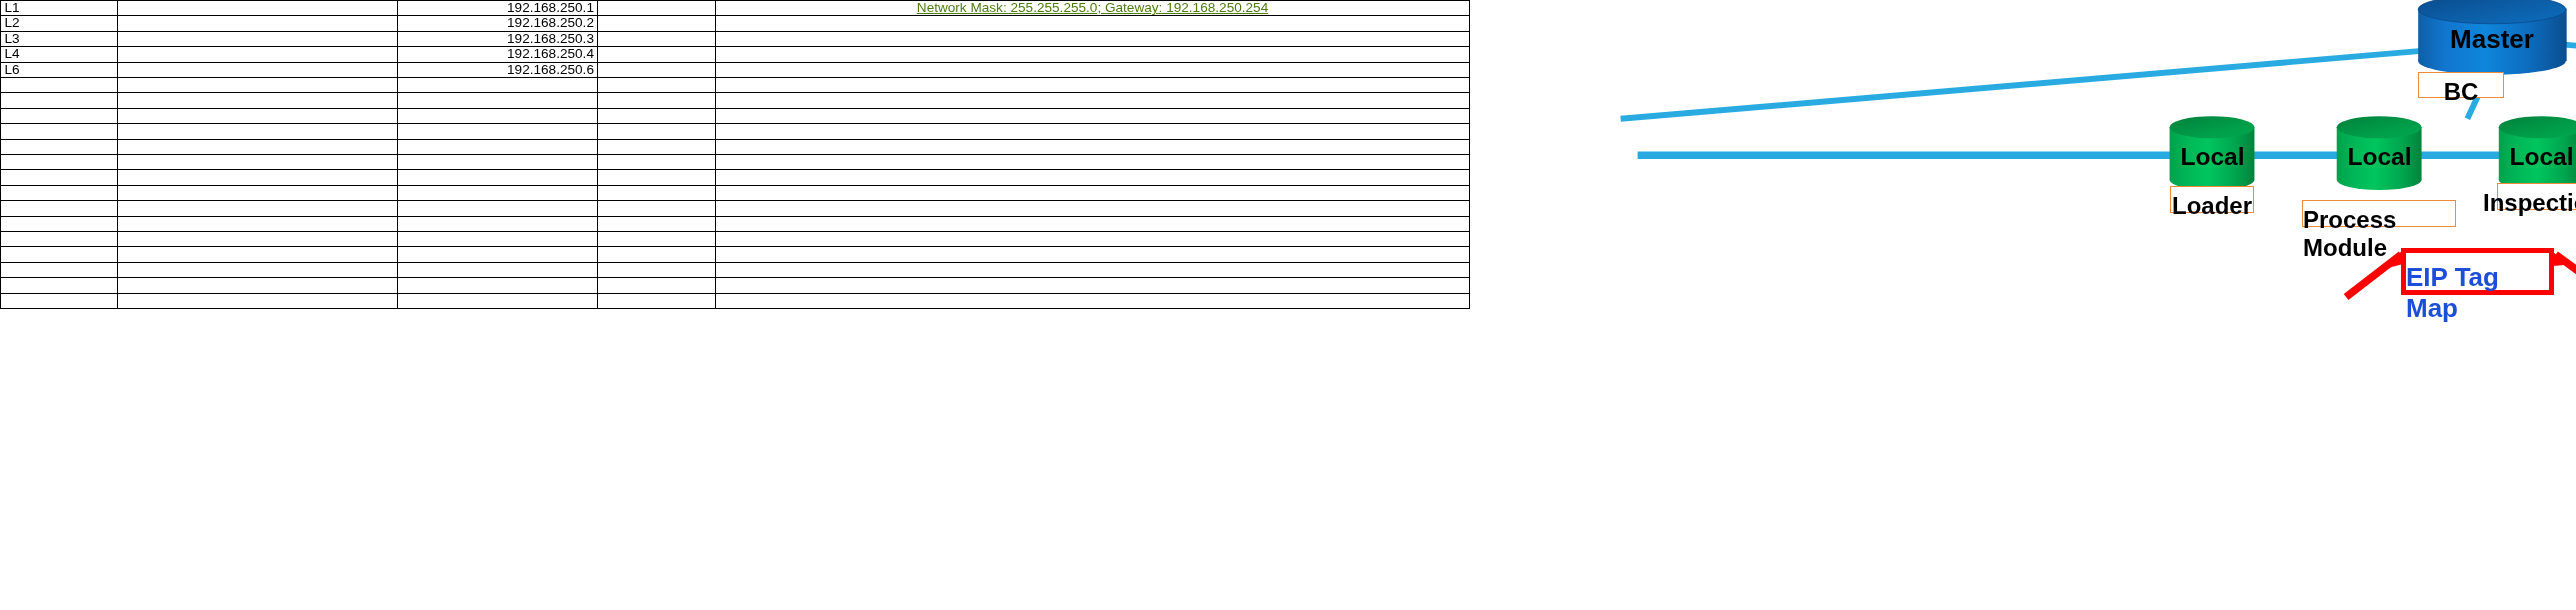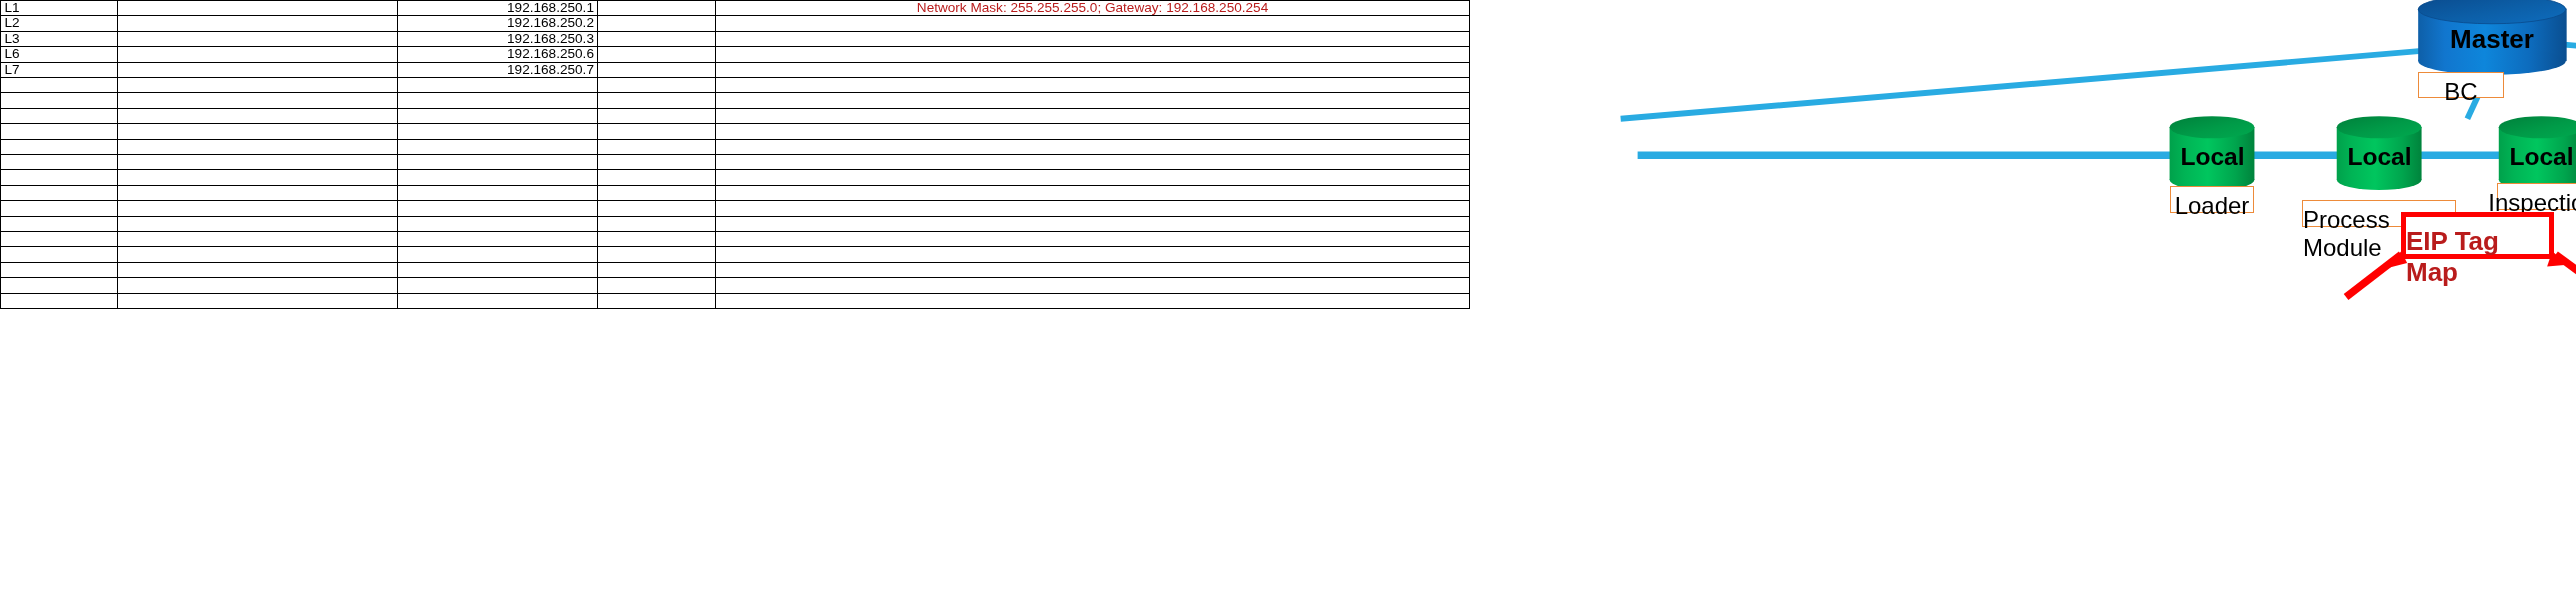--- a/index.html
+++ b/index.html
@@ -42,83 +42,84 @@
   .cyl-text{font-size:24.6px;}
   .cyl-text.master{font-size:26px;}
 
   .tagbox{
     position:absolute;
     border:1.7px solid #ED8B3A;
     background:#fff;
     display:flex;
     align-items:flex-start;
     justify-content:center;
-    font-weight:normal;
+    font-weight:bold;
     font-size:24px;
     color:#000;
     box-sizing:border-box;
     font-family:"Liberation Sans",sans-serif;
   }
   .tagbox span{padding-top:5.1px;}
 
   .eipbox{
     position:absolute;
     border:5.1px solid #FF0000;
     background:#fff;
     display:flex;
     align-items:flex-start;
     justify-content:center;
     font-weight:bold;
     font-size:26px;
-    color:#b91c1c;
+    color:#1d4ed8;
     box-sizing:border-box;
     font-family:"Liberation Sans",sans-serif;
+    margin-top:36px;
   }
   .eipbox span{padding-top:8.5px;}
 </style>
 </head>
 <body>
 
 <div class="screen">
 
   <div class="sheet">
     <table class="grid">
       <tbody id="sheet-body">
           <tr>
             <td class="c-a">L1</td>
             <td class="c-b"></td>
             <td class="c-c">192.168.250.1</td>
             <td class="c-d"></td>
-            <td class="c-e"><span class="note-red" style="color: #b91c1c;">Network Mask: 255.255.255.0; Gateway: 192.168.250.254</span></td>
+            <td class="c-e"><span class="note-red" style="color: #4d7c0f; text-decoration: underline;">Network Mask: 255.255.255.0; Gateway: 192.168.250.254</span></td>
           </tr>
           <tr>
             <td class="c-a">L2</td>
             <td class="c-b"></td>
             <td class="c-c">192.168.250.2</td>
             <td class="c-d"></td>
             <td class="c-e"></td>
           </tr>
           <tr>
             <td class="c-a">L3</td>
             <td class="c-b"></td>
             <td class="c-c">192.168.250.3</td>
             <td class="c-d"></td>
             <td class="c-e"></td>
           </tr>
           <tr>
+            <td class="c-a">L4</td>
+            <td class="c-b"></td>
+            <td class="c-c">192.168.250.4</td>
+            <td class="c-d"></td>
+            <td class="c-e"></td>
+          </tr>
+          <tr>
             <td class="c-a">L6</td>
             <td class="c-b"></td>
             <td class="c-c">192.168.250.6</td>
-            <td class="c-d"></td>
-            <td class="c-e"></td>
-          </tr>
-          <tr>
-            <td class="c-a">L7</td>
-            <td class="c-b"></td>
-            <td class="c-c">192.168.250.7</td>
             <td class="c-d"></td>
             <td class="c-e"></td>
           </tr>
           <tr>
             <td class="c-a"></td>
             <td class="c-b"></td>
             <td class="c-c"></td>
             <td class="c-d"></td>
             <td class="c-e"></td>
           </tr>

